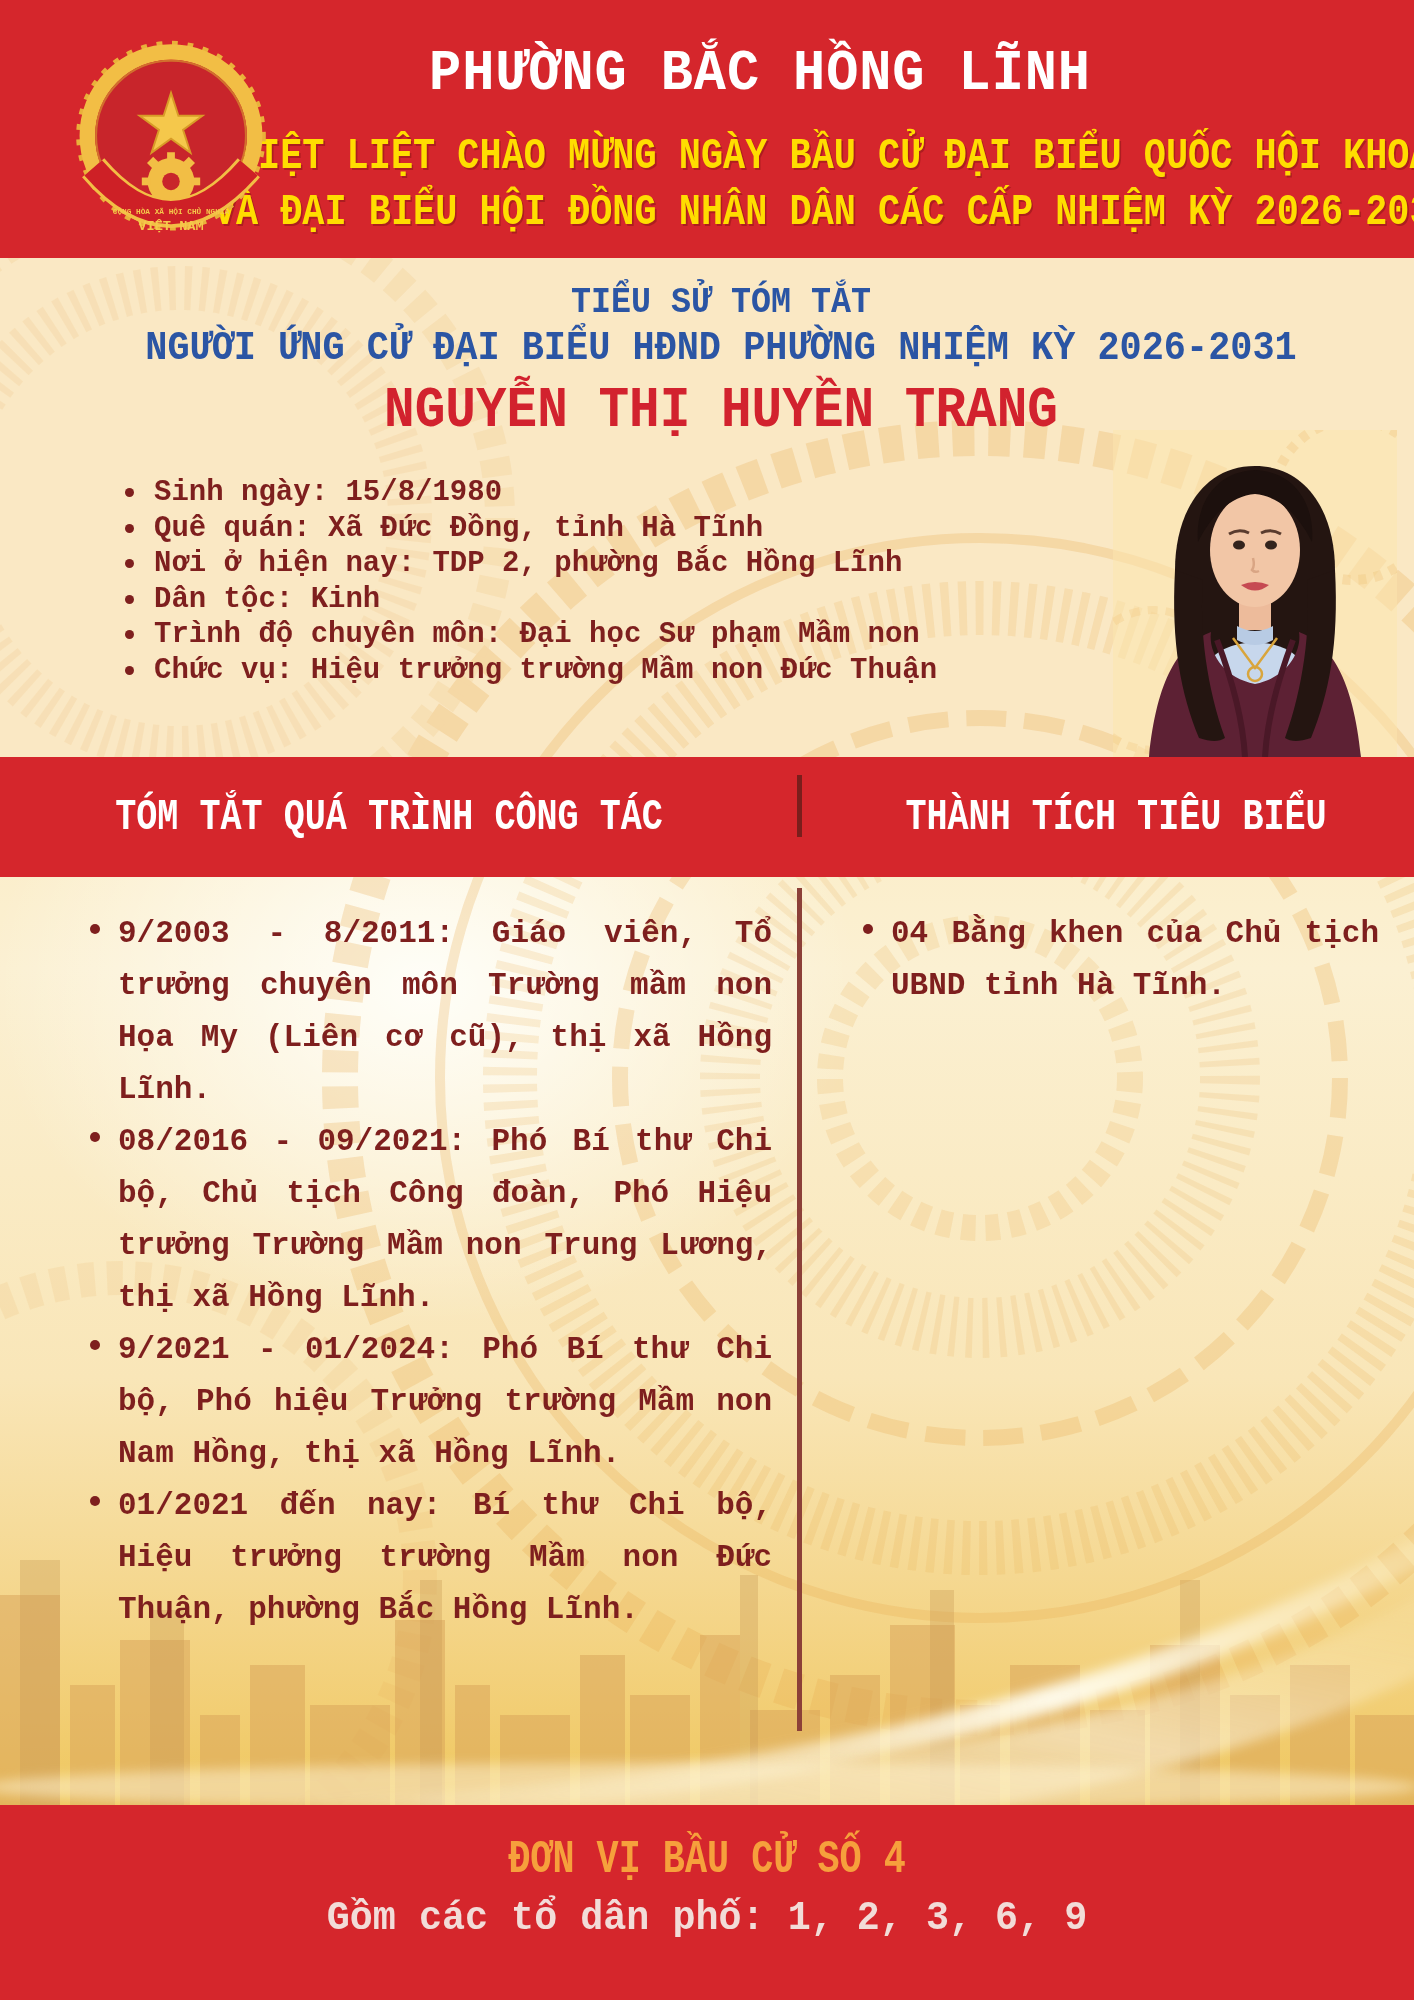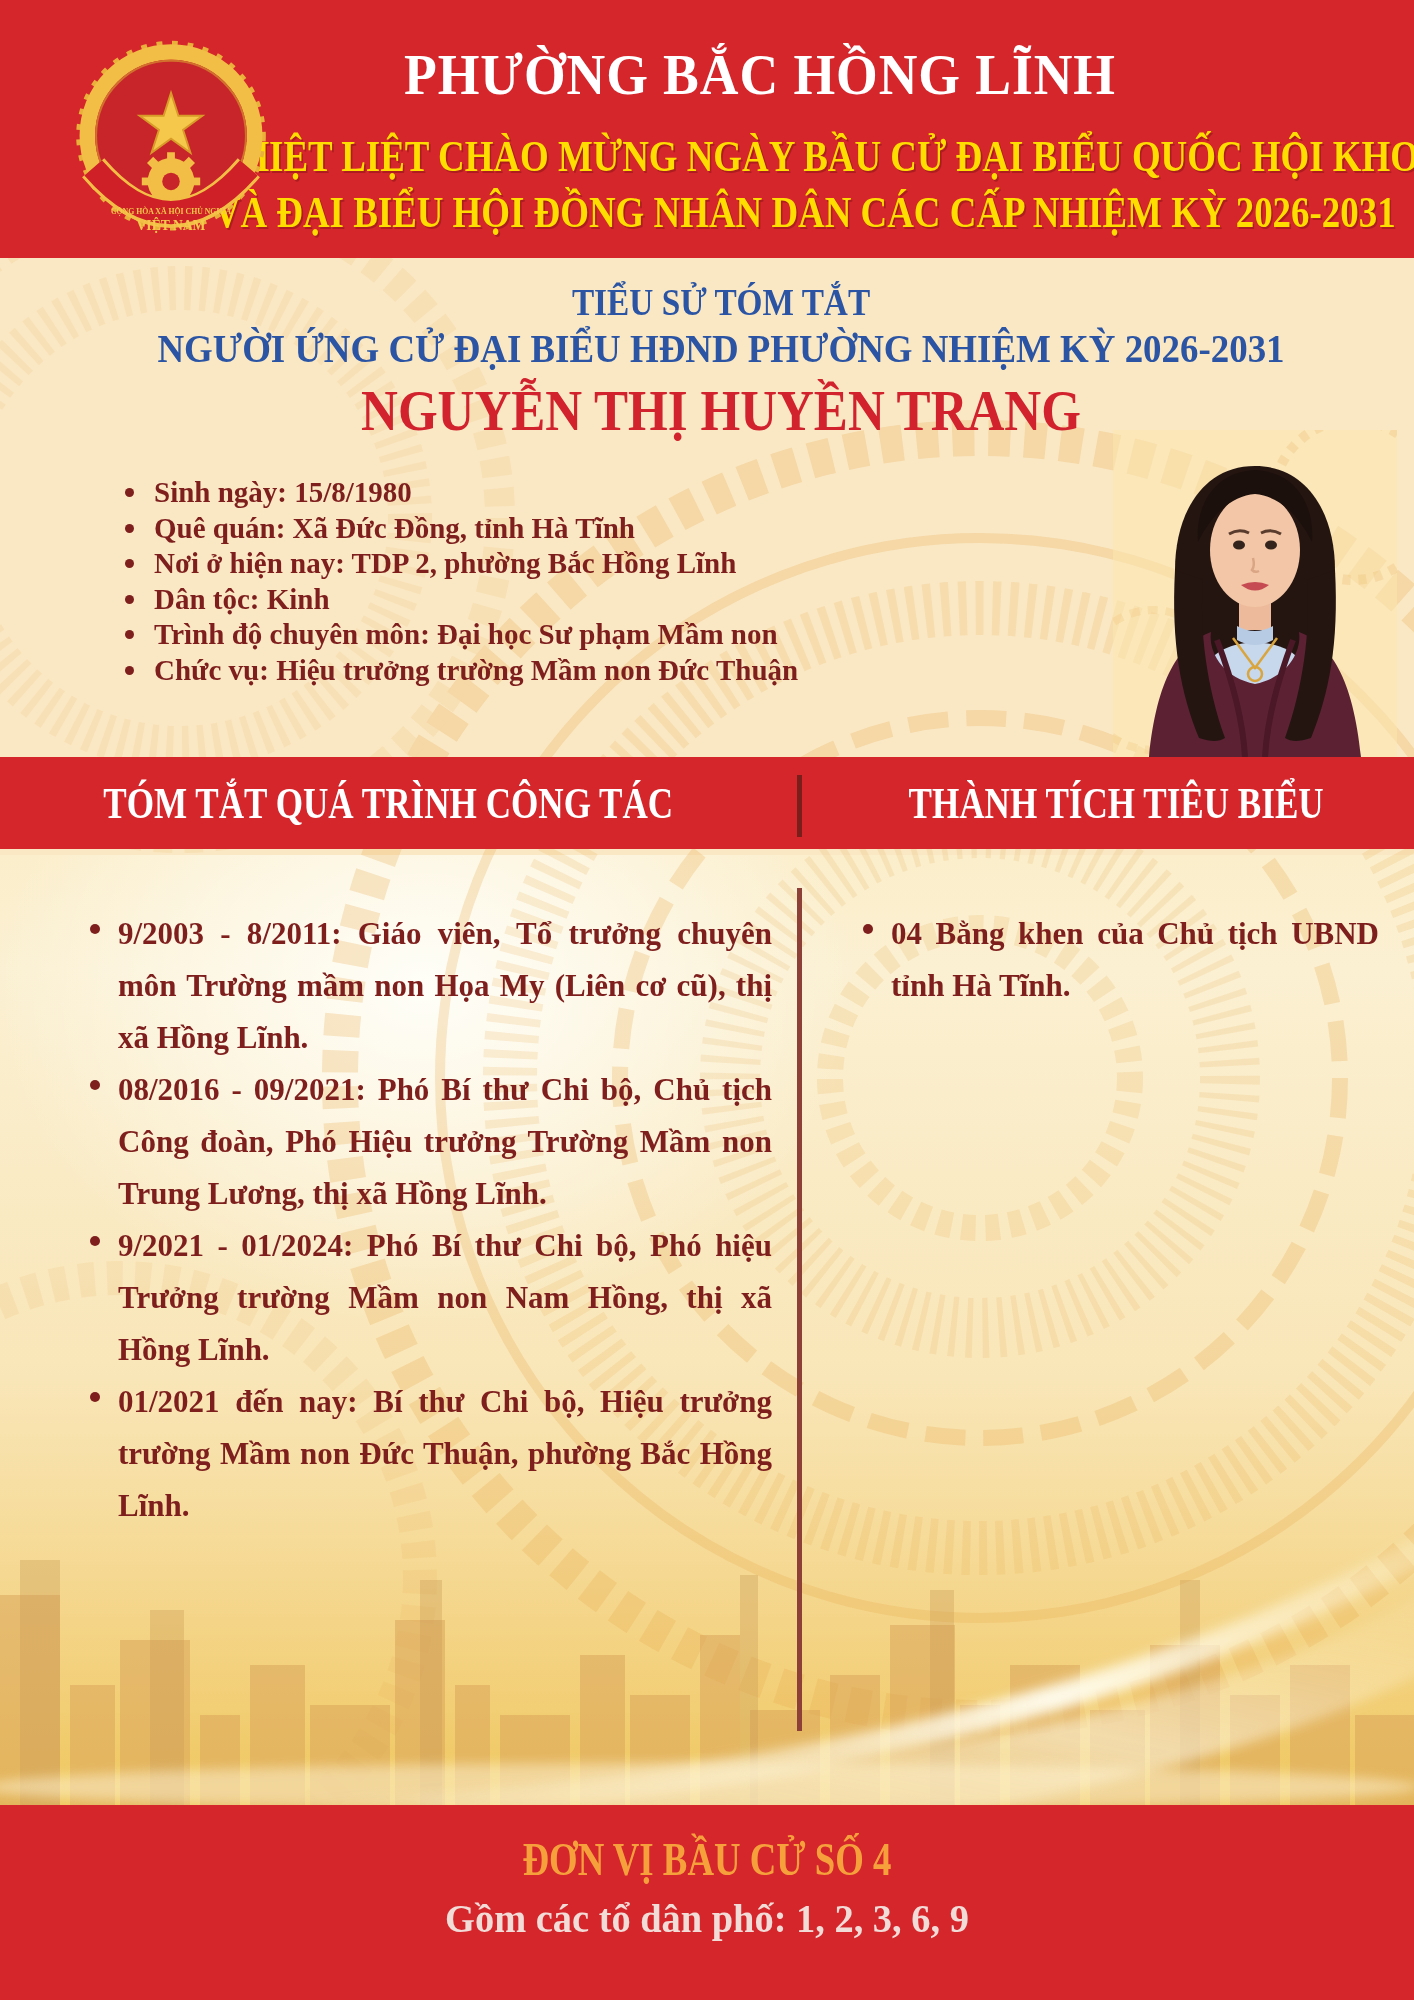--- a/index.html
+++ b/index.html
@@ -1,19 +1,19 @@
 <!DOCTYPE html>
 <html style="--flag-red: #D5262C; --yellow: #FFDD00; --blue: #2B55A4; --name-red: #D2222E; --dark-red: #7E1F1E; --band-divider: #7A1E1C; --col-divider: #8C4038; --gold: #F2BE45; --footer-gold: #F6A03C; --footer-pink: #F2DCD8; --cream: #FAE8C4;"><head>
 <meta charset="utf-8">
 <style>
   html,body{margin:0;padding:0;background:#ffffff;}
   .poster{
     position:relative;width:1414px;height:2000px;overflow:hidden;
     background:var(--cream,#FAE8C4);
-    font-family:Liberation Serif, serif;
+    font-family:Liberation Mono, monospace;
   }
   
   .content-bg{
     position:absolute;left:0;top:855px;width:1414px;height:950px;z-index:0;
     background:
       radial-gradient(ellipse 620px 480px at 30% 14%, rgba(255,255,250,.95), rgba(255,255,250,0) 70%),
       linear-gradient(180deg,#FBEECB 0%,#FBF0D2 12%,#F9E6B8 55%,#F5D891 76%,#F2CE74 90%,#EFC75D 100%);
   }
   .pattern-svg{position:absolute;left:0;top:258px;z-index:1;pointer-events:none;}
   .skyline-svg{position:absolute;left:0;top:1520px;z-index:1;pointer-events:none;}
@@ -47,21 +47,21 @@
   .bio-list li{
     position:relative;padding-left:32px;color:var(--dark-red,#7E1F1E);
     font-size:29px;font-weight:600;line-height:35.5px;white-space:nowrap;
   }
   .bio-list li::before{
     content:'';position:absolute;left:3px;top:13px;width:9px;height:9px;border-radius:50%;
     background:var(--dark-red,#7E1F1E);
   }
   .photo{position:absolute;left:1113px;top:172px;width:284px;height:327px;}
   
-  .band{position:absolute;left:0;top:757px;width:1414px;height:92px;background:var(--flag-red,#D5262C);z-index:5;display:flex;gap:40px;}
+  .band{position:absolute;left:0;top:757px;width:1414px;height:120px;background:var(--flag-red,#D5262C);z-index:5;display:flex;gap:40px;}
   .band-half{display:flex;align-items:center;justify-content:center;height:100%;}
   .band-half.left{width:800px;}
   .band-half.right{width:614px;}
   .band-h{color:#ffffff;font-size:45px;font-weight:800;line-height:1;white-space:nowrap;
     transform:scaleX(.78);transform-origin:50% 50%;}
   .band-divider{position:absolute;left:797px;top:18px;width:5px;height:62px;background:var(--band-divider,#7A1E1C);}
   .col-divider{position:absolute;left:797px;top:888px;width:5px;height:843px;background:var(--col-divider,#8C4038);z-index:3;}
   
   .career-list,.award-list{position:absolute;margin:0;padding:0;list-style:none;z-index:4;}
   .career-list{left:84px;top:908px;width:688px;}

